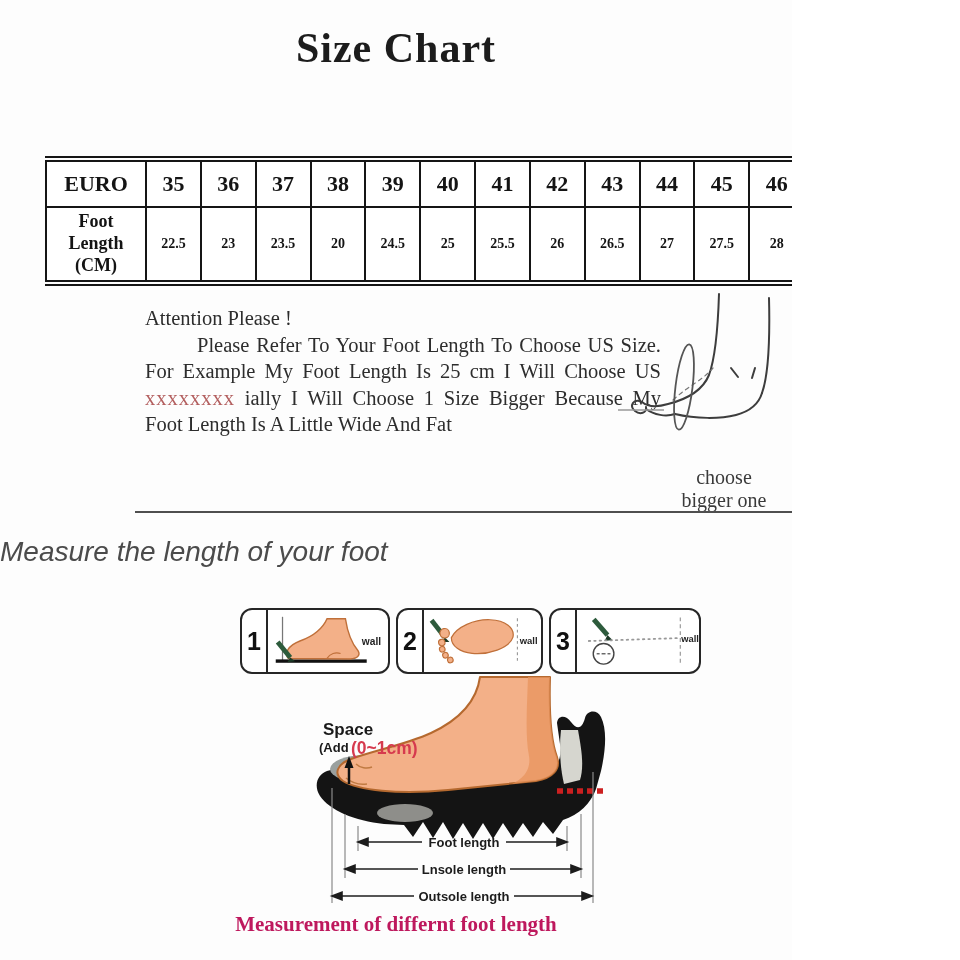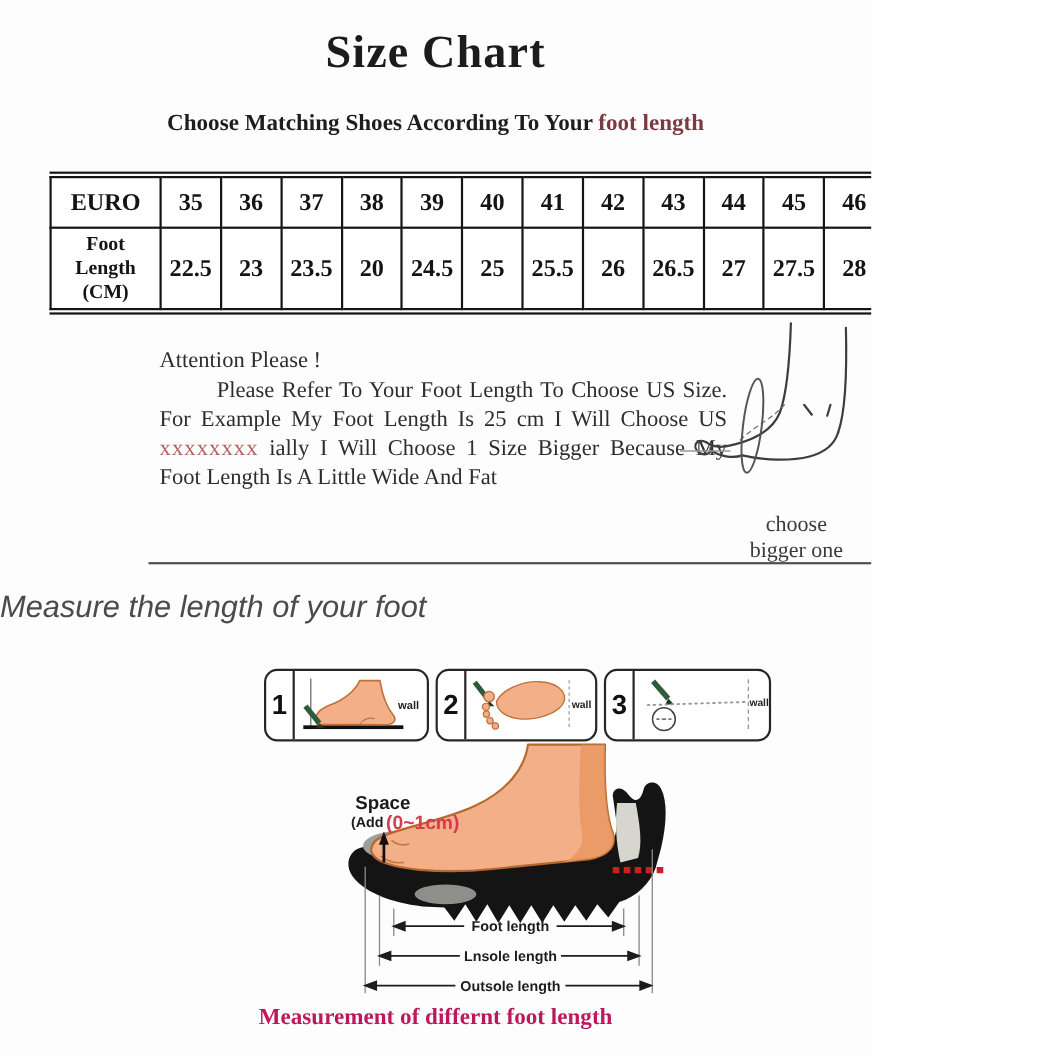--- a/index.html
+++ b/index.html
@@ -25,23 +25,23 @@
     font-weight:bold;color:#141414;background:#fff;
   }
   table.size-table th,table.size-table td{
     border:2px solid #151515;text-align:center;vertical-align:middle;padding:0;
   }
   tr.euro-row{height:46px;}
   tr.footlen-row{height:74px;}
   th.row-label{width:98px;font-size:22px;}
   th.row-label.small{font-size:18px;line-height:1.22;padding:0 12px;}
   tr.euro-row td{font-size:22px;}
-  tr.footlen-row td{font-size:22px;}
+  tr.footlen-row td{font-size:14px;}
   .attention{
-    position:absolute;left:145px;top:315px;width:516px;
+    position:absolute;left:145px;top:305px;width:516px;
     font-size:20.5px;line-height:26.5px;color:#2d2d2d;text-align:justify;
   }
   .attention .head{margin:0;}
   .attention p{margin:0;text-indent:52px;}
   .attention .redacted{color:#b35f5f;letter-spacing:1px;}
   .foot-sketch{position:absolute;left:618px;top:288px;}
   .choose-bigger{
     position:absolute;left:634px;top:466px;width:180px;text-align:center;
     font-size:20px;line-height:23px;color:#3a3a3a;
   }
@@ -71,24 +71,20 @@
   }
   svg text{font-family:"Liberation Sans",sans-serif;}
 </style>
 </head>
 <body>
 
 <div class="canvas">
 
   <div class="page-title">Size Chart</div>
 
-  <div class="subtitle">
-    <span>Choose Matching Shoes According To Your</span>
-    <span class="hl">foot length</span>
-  </div>
 
   <div class="table-wrap">
     <table class="size-table">
       <tbody>
           <tr class="euro-row">
         <th class="row-label">EURO</th>
 
       <td>35</td>
             <td>36</td>
             <td>37</td>

